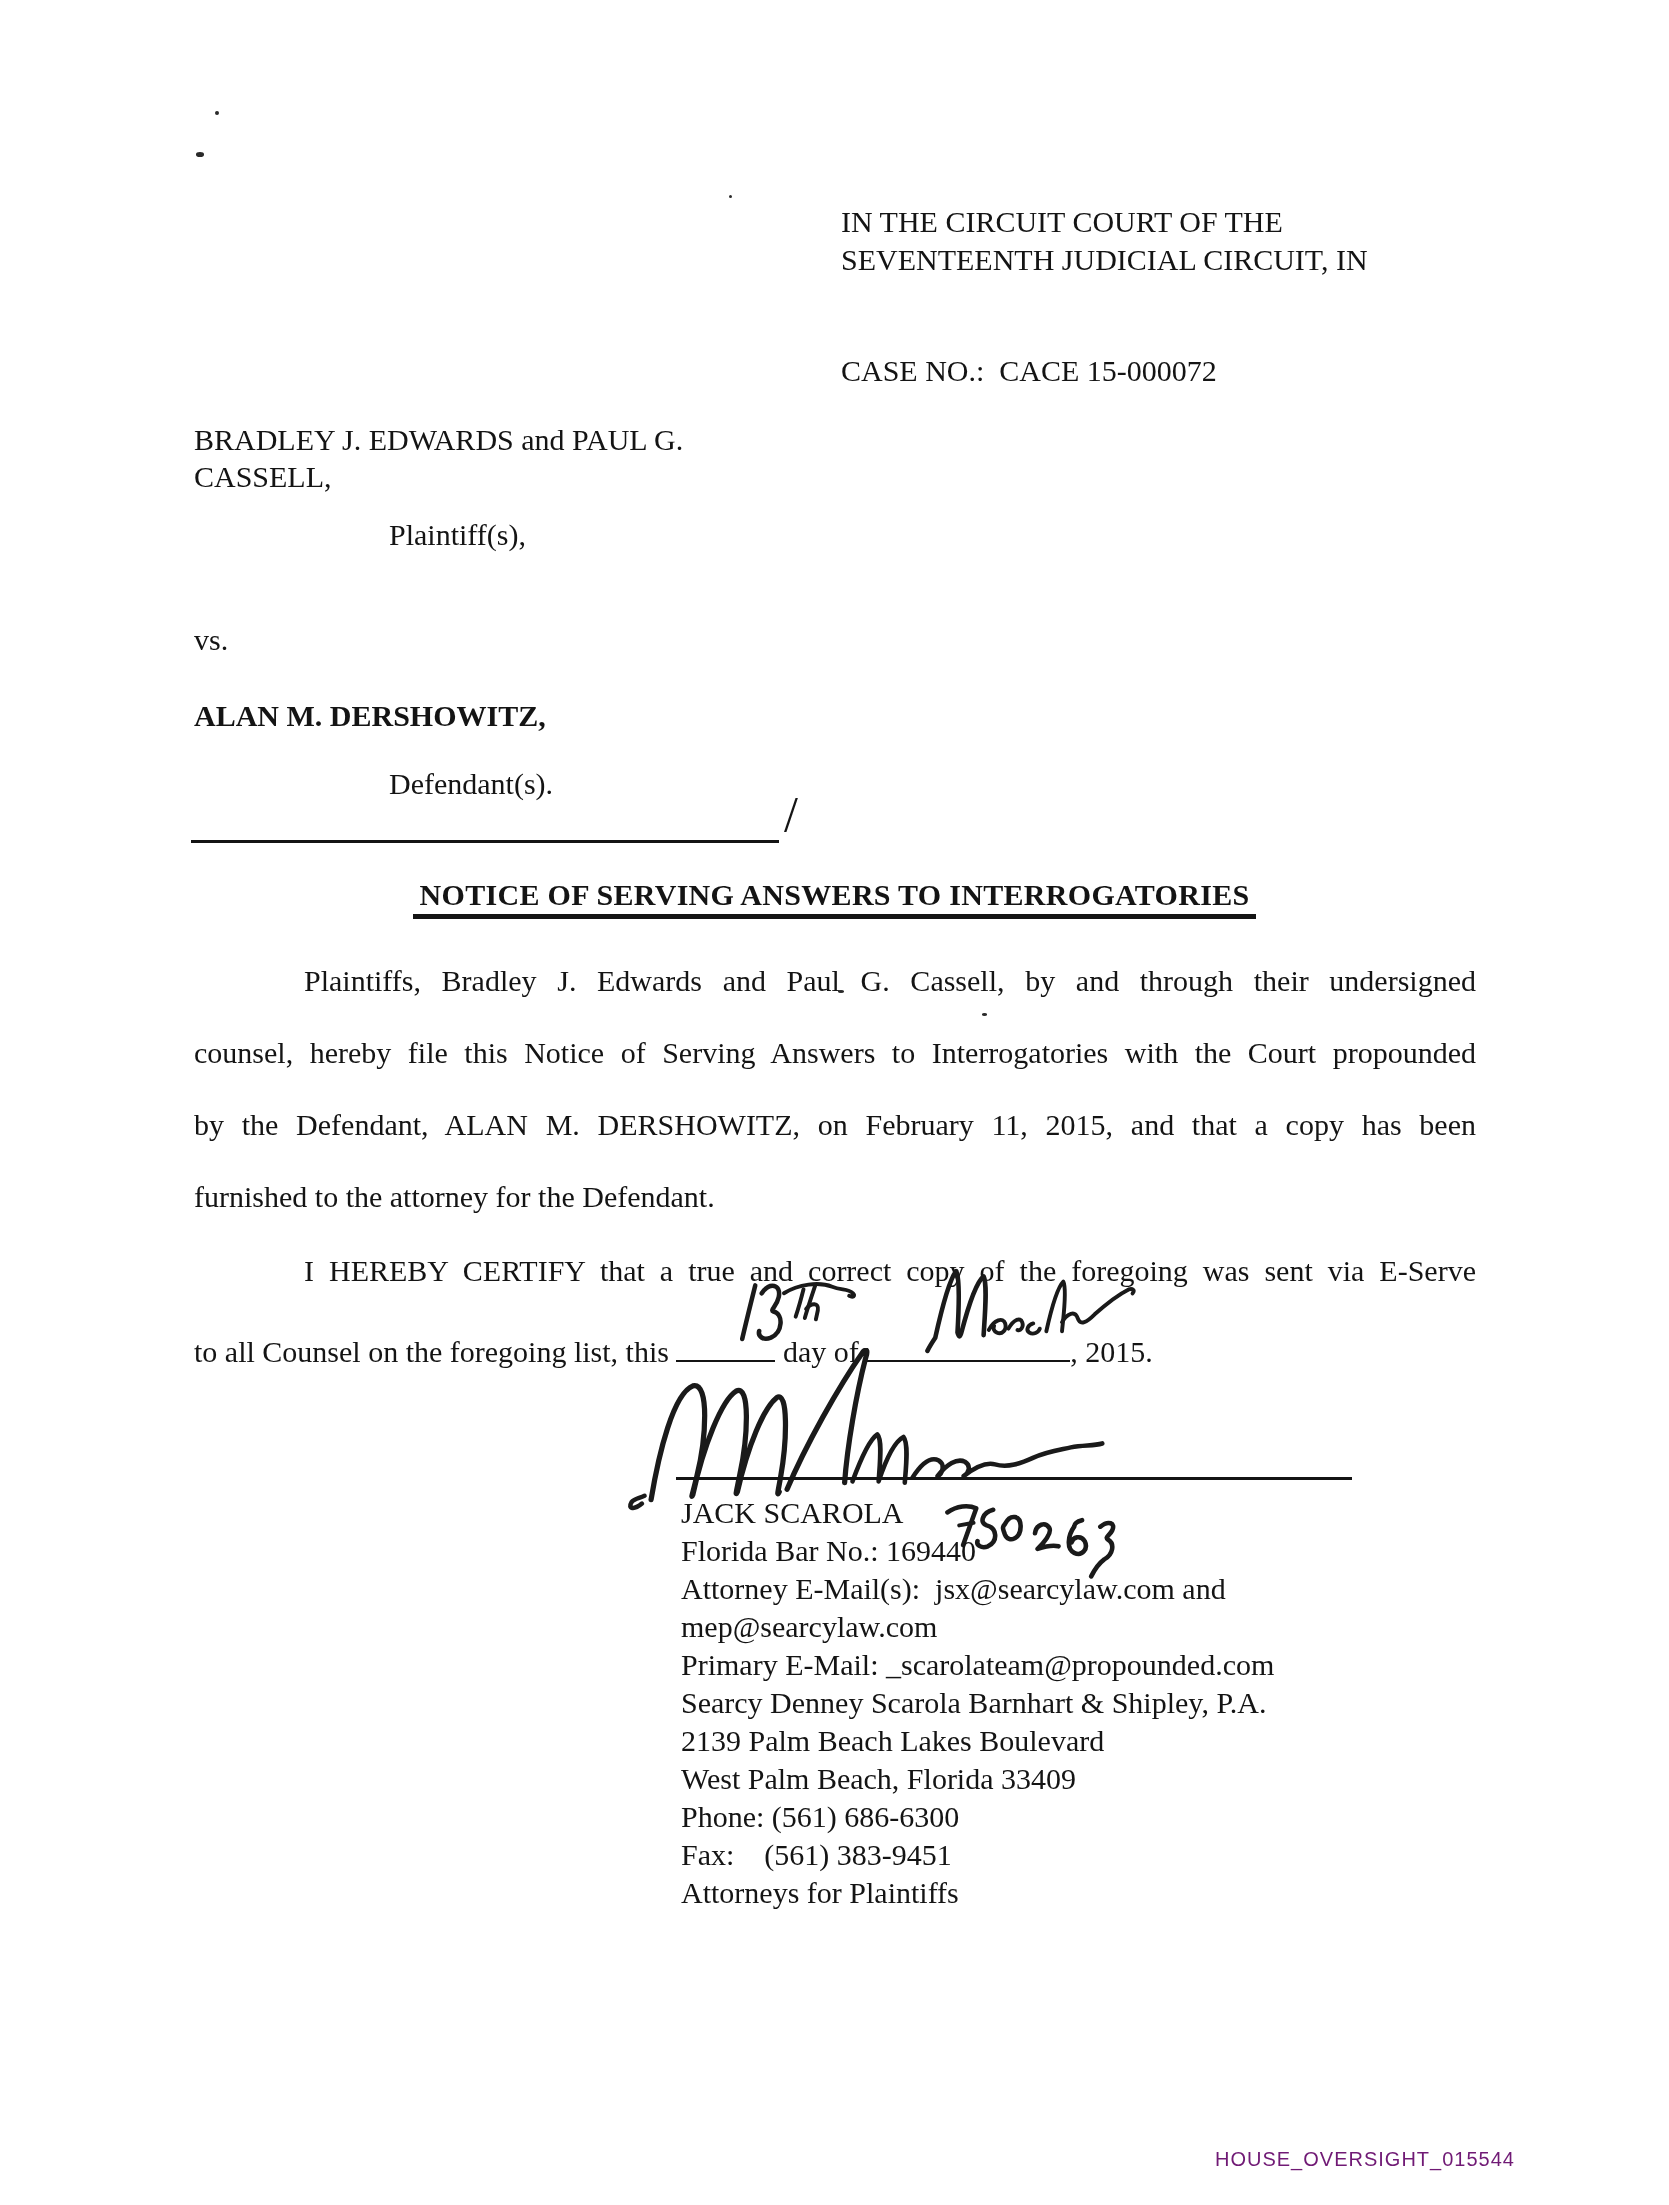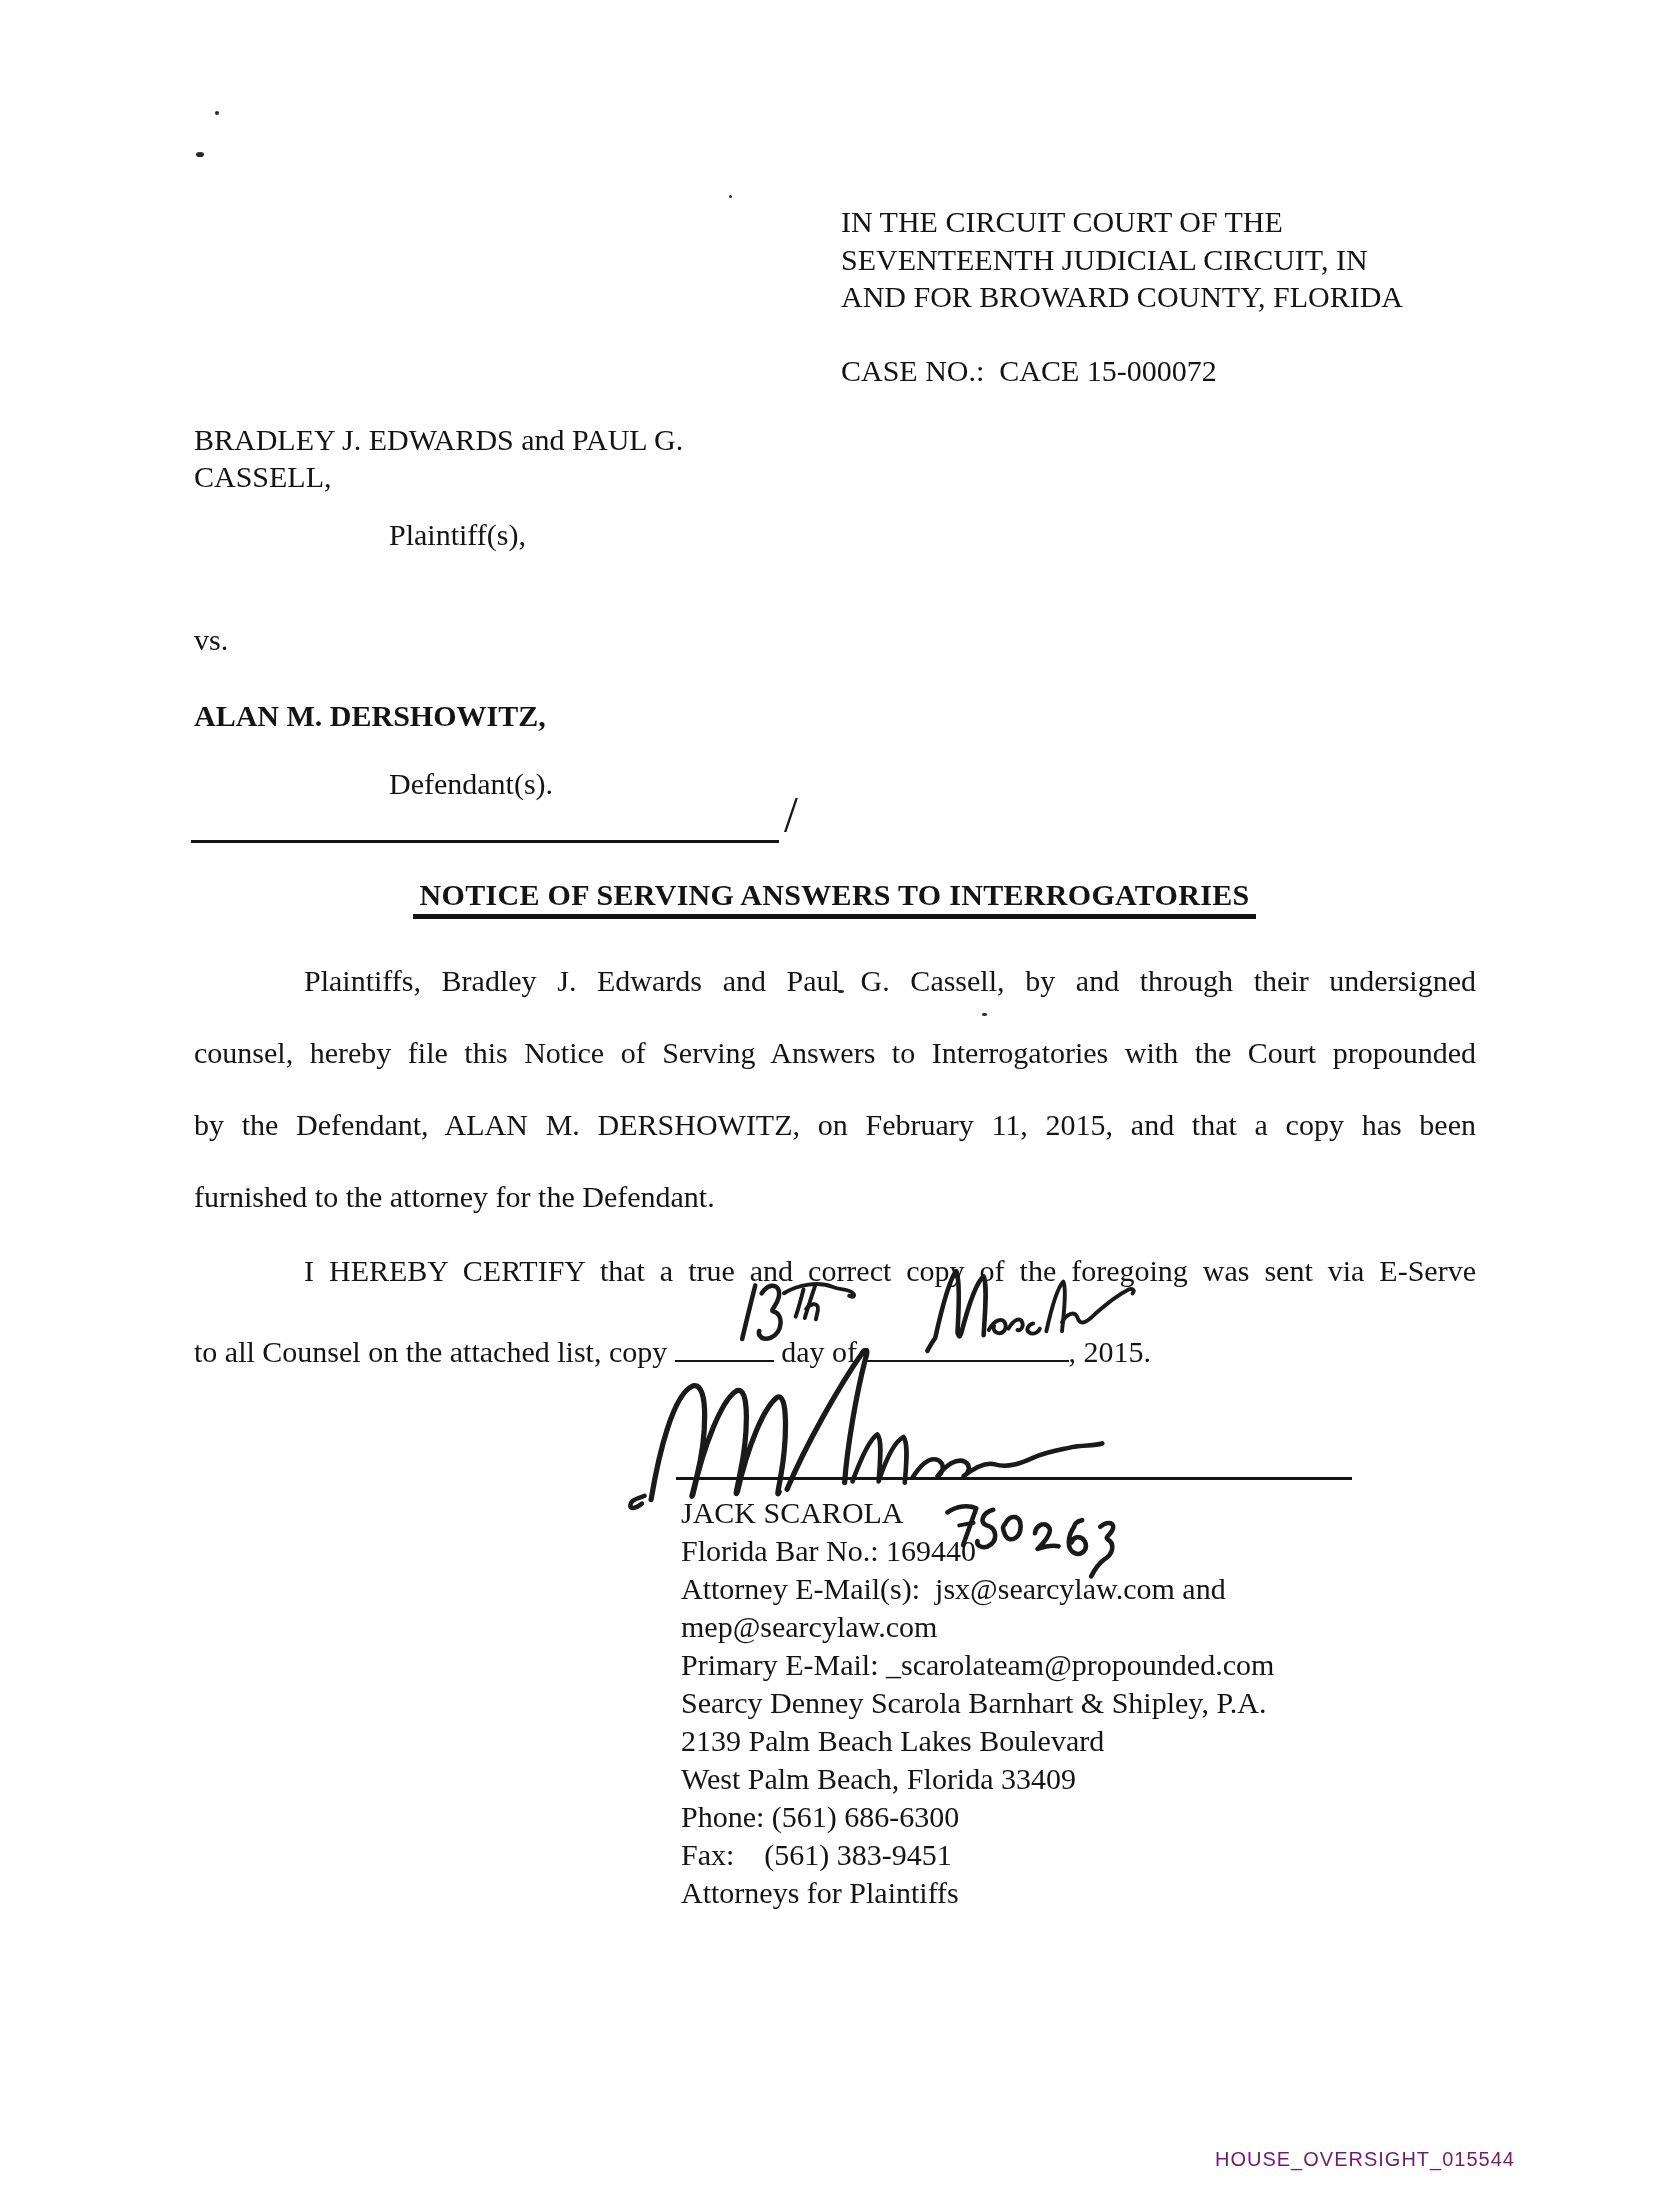--- a/index.html
+++ b/index.html
@@ -56,41 +56,40 @@
 <div id="page">
 
   <div class="speck" style="left:215px;top:111px;width:3.9px;height:3.9px;"></div>
   <div class="speck" style="left:196px;top:152px;width:7.9px;height:4.6px;"></div>
   <div class="speck" style="left:729px;top:195px;width:3.3px;height:3.3px;"></div>
   <div class="speck" style="left:838px;top:990px;width:5.9px;height:2.6px;"></div>
   <div class="speck" style="left:982px;top:1013px;width:5.2px;height:2.6px;"></div>
 
   <div class="abs t hdr" style="top:204px;">IN THE CIRCUIT COURT OF THE</div>
   <div class="abs t hdr" style="top:242px;">SEVENTEENTH JUDICIAL CIRCUIT, IN</div>
-  <div class="abs t hdr" style="top:279px;">AND FOR BROWARD COUNTY, FLORIDA</div>
   <div class="abs t hdr" style="top:353px;">CASE NO.:&nbsp; CACE 15-000072</div>
 
   <div class="abs t" style="left:194px;top:422px;">BRADLEY J. EDWARDS and PAUL G.</div>
   <div class="abs t" style="left:194px;top:459px;">CASSELL,</div>
   <div class="abs t" style="left:389px;top:517px;">Plaintiff(s),</div>
   <div class="abs t" style="left:194px;top:622px;">vs.</div>
   <div class="abs t" style="left:194px;top:698px;font-weight:bold;">ALAN M. DERSHOWITZ,</div>
   <div class="abs t" style="left:389px;top:766px;">Defendant(s).</div>
   <div class="abs rule" style="left:191px;top:840px;width:588px;"></div>
   <div class="abs slash" style="left:784px;top:789px;">/</div>
 
   <div class="abs doc-title" style="top:878px;"><span>NOTICE OF SERVING ANSWERS TO INTERROGATORIES</span></div>
 
   <div class="abs bodyline indent" style="top:964px;">Plaintiffs, Bradley J. Edwards and Paul G. Cassell, by and through their undersigned</div>
   <div class="abs bodyline" style="top:1036px;">counsel, hereby file this Notice of Serving Answers to Interrogatories with the Court propounded</div>
   <div class="abs bodyline" style="top:1108px;">by the Defendant, ALAN M. DERSHOWITZ, on February 11, 2015, and that a copy has been</div>
   <div class="abs bodyline lastline" style="top:1180px;">furnished to the attorney for the Defendant.</div>
 
   <div class="abs bodyline indent" style="top:1254px;">I HEREBY CERTIFY that a true and correct copy of the foregoing was sent via E-Serve</div>
-  <div class="abs t" style="left:194px;top:1330px;"><span>to all Counsel on the attached list, copy</span>&nbsp;<span class="blank" style="width:99px;"></span>&nbsp;<span>day of</span>&nbsp;<span class="blank" style="width:204px;"></span><span>, 2015.</span></div>
+  <div class="abs t" style="left:194px;top:1330px;"><span>to all Counsel on the foregoing list, this</span>&nbsp;<span class="blank" style="width:99px;"></span>&nbsp;<span>day of</span>&nbsp;<span class="blank" style="width:204px;"></span><span>, 2015.</span></div>
 
   <svg class="abs hw" style="left:720px;top:1275px;" width="137" height="75" viewBox="0 0 210 115" aria-label="13th">
     <path d="M34 98 C40 72, 48 40, 54 16" stroke-width="7"></path>
     <path d="M64 28 C76 10, 94 14, 90 34 C87 48, 76 54, 82 56 C98 60, 96 88, 78 96 C66 101, 58 94, 60 86" stroke-width="7"></path>
     <path d="M98 28 C120 14, 152 10, 172 18 C186 24, 196 20, 204 28 C208 32, 204 35, 198 32" stroke-width="6"></path>
     <path d="M128 22 C124 38, 120 52, 116 64" stroke-width="6"></path>
     <path d="M146 16 C140 34, 134 52, 130 66" stroke-width="6"></path>
     <path d="M132 52 C140 42, 152 42, 150 54 L147 68" stroke-width="6"></path>
   </svg>
 

